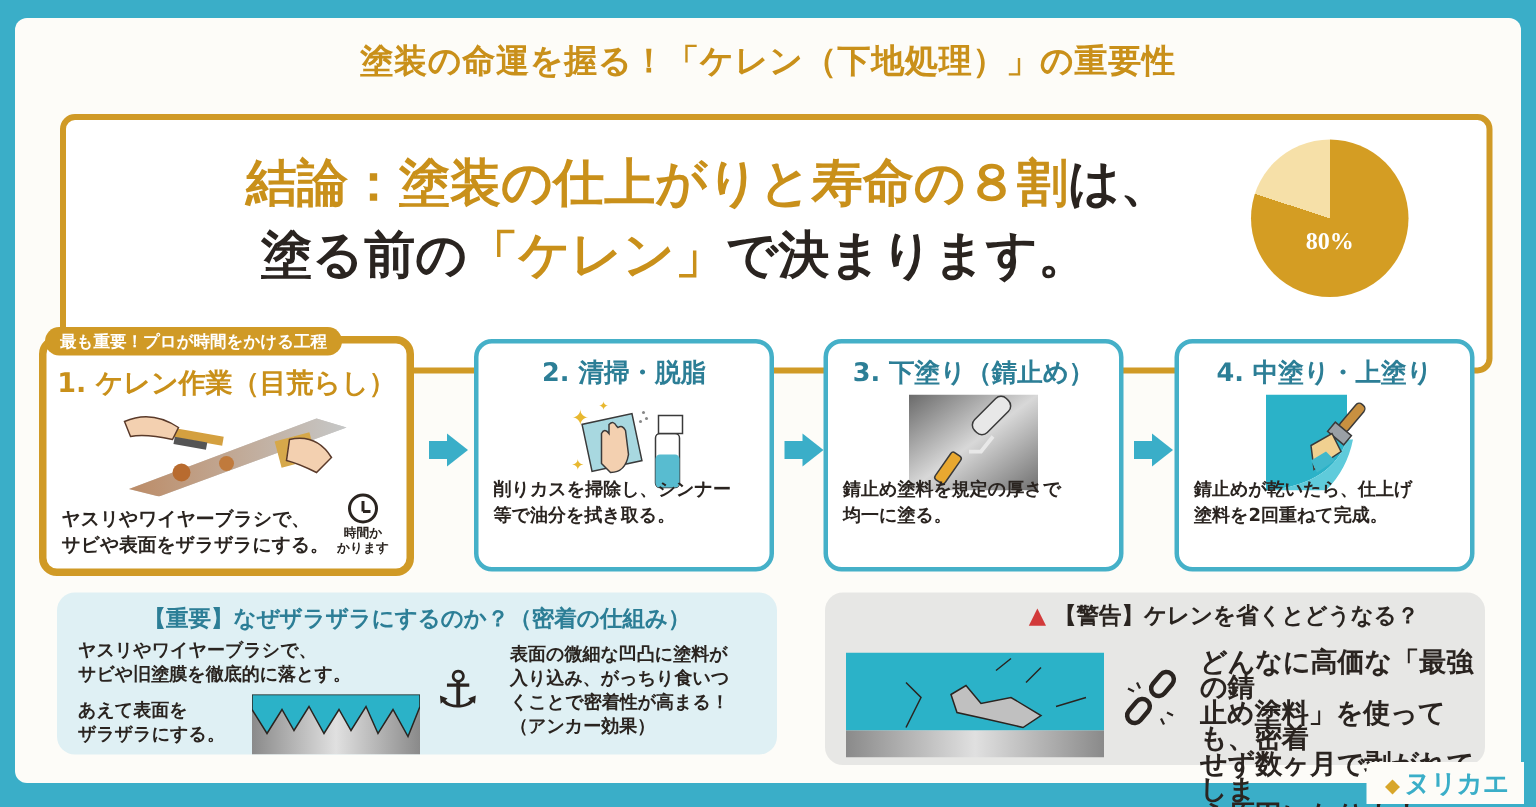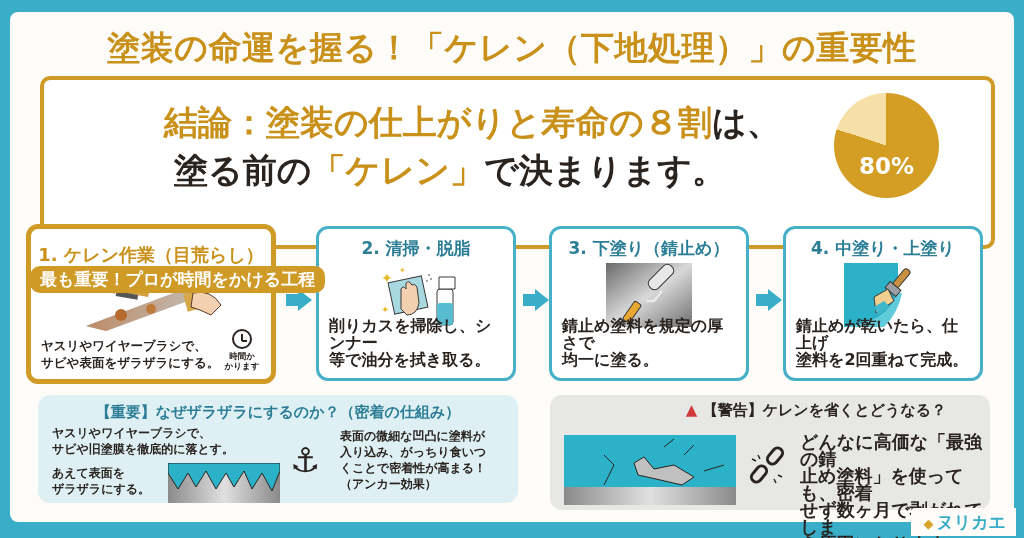--- a/index.html
+++ b/index.html
@@ -8,60 +8,60 @@
     background: #3aaec8;
     font-family: "DejaVu Sans", "Liberation Sans", sans-serif;
     position: relative;
   }
   .card {
     position: absolute; left: 10px; top: 12px; width: 1004px; height: 510px;
     background: #fdfcf8; border-radius: 8px;
   }
   .title {
     position: absolute; left: 0; top: 14px; width: 100%; text-align: center;
-    font-size: 33px; font-weight: bold; color: #c9901a; letter-spacing: 0.5px;
+    font-size: 22px; font-weight: bold; color: #c9901a; letter-spacing: 0.5px;
   }
   .conclusion {
     position: absolute; left: 30px; top: 64px; width: 955px; height: 173px;
     border: 4px solid #d09a26; border-radius: 10px; background: #fff;
   }
   .conc-text {
     position: absolute; left: 120px; top: 18px; font-size: 34px; font-weight: bold; line-height: 48px;
     color: #2a2420; text-align: left;
   }
   .conc-text .gold { color: #c9901a; }
   .pie {
     position: absolute; left: 790px; top: 13px; width: 105px; height: 105px; border-radius: 50%;
     background: conic-gradient(#d49d23 0 80%, #f6e0a8 80% 100%);
   }
   .pie-label {
     position: absolute; left: 0; top: 60px; width: 100%; text-align: center;
-    color: #fff; font-size: 23px; font-weight: bold;
+    color: #fff; font-size: 16px; font-weight: bold; font-family: Liberation Serif, serif;
   }
 
   .step {
     position: absolute; top: 226px; width: 200px; height: 155px; border-radius: 12px;
     border: 3px solid #45b0c8; background: #fff;
   }
   .step.s1 { left: 26px; width: 250px; border: 5px solid #d09a26; top: 224px; height: 160px; }
   .step.s2 { left: 316px; }
   .step.s3 { left: 549px; }
   .step.s4 { left: 783px; }
   .step-title {
     position: absolute; left: 0; top: 8px; width: 100%; text-align: center;
     font-size: 17px; font-weight: bold; color: #2c7e96;
   }
   .s1 .step-title { color: #c9901a; font-size: 18px; top: 14px; }
   .badge {
     position: absolute; left: 30px; top: 218px; background: #d09a26; color: #fff;
-    font-size: 17px; font-weight: bold; padding: 2px 10px; border-radius: 10px; z-index: 2; margin-top: 48px;
+    font-size: 11px; font-weight: bold; padding: 2px 10px; border-radius: 10px; z-index: 2;
   }
   .step-desc {
-    position: absolute; left: 10px; bottom: 10px; right: 8px;
-    font-size: 16px; font-weight: bold; color: #2a2420; line-height: 17px;
+    position: absolute; left: 10px; bottom: 26px; right: 8px;
+    font-size: 12px; font-weight: bold; color: #2a2420; line-height: 17px;
   }
   .s1 .step-desc { bottom: 8px; font-size: 12.5px; }
   .illus { position: absolute; }
   .arrow {
     position: absolute; width: 0; height: 0;
     border-top: 11px solid transparent; border-bottom: 11px solid transparent;
     border-left: 14px solid #3aaec8;
   }
   .arrow::before {
     content: ""; position: absolute; left: -26px; top: -6px; width: 13px; height: 12px; background: #3aaec8;

